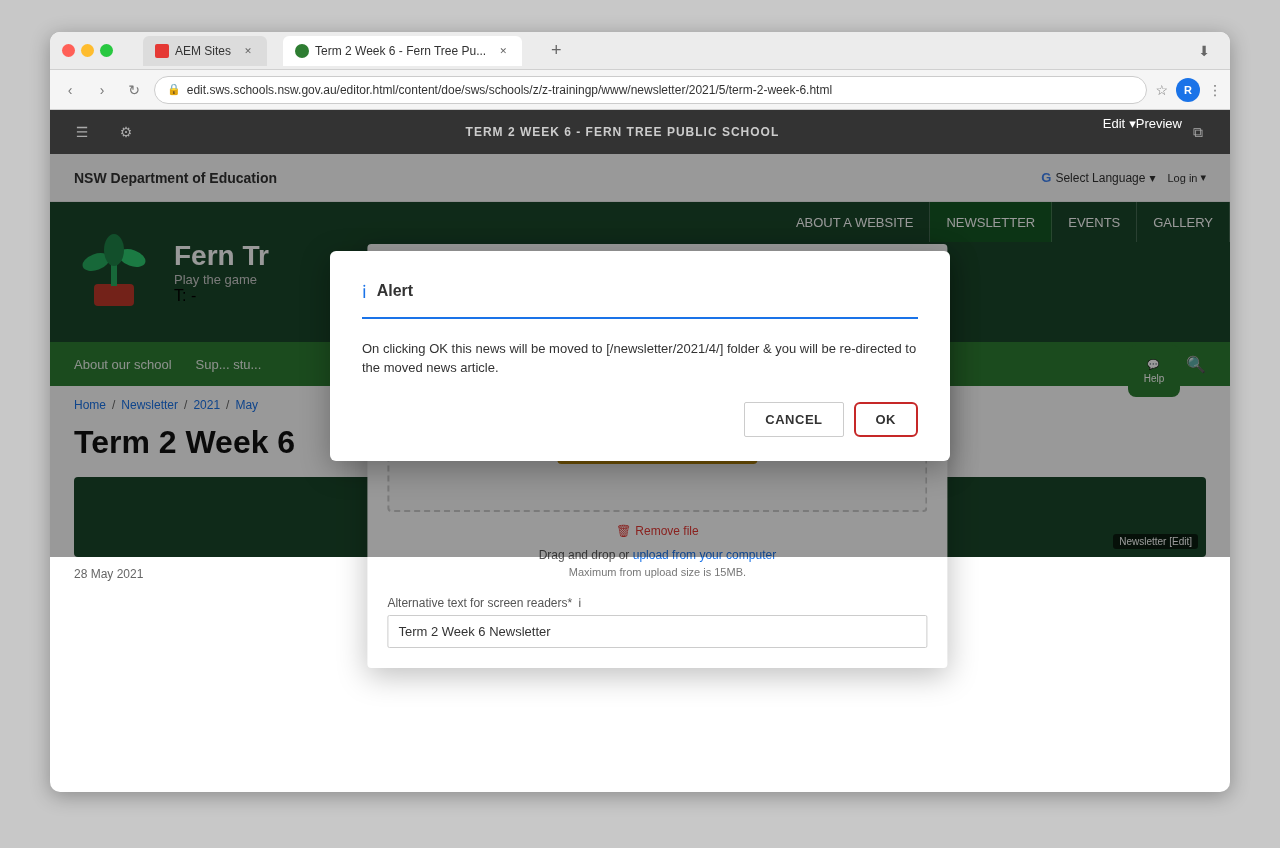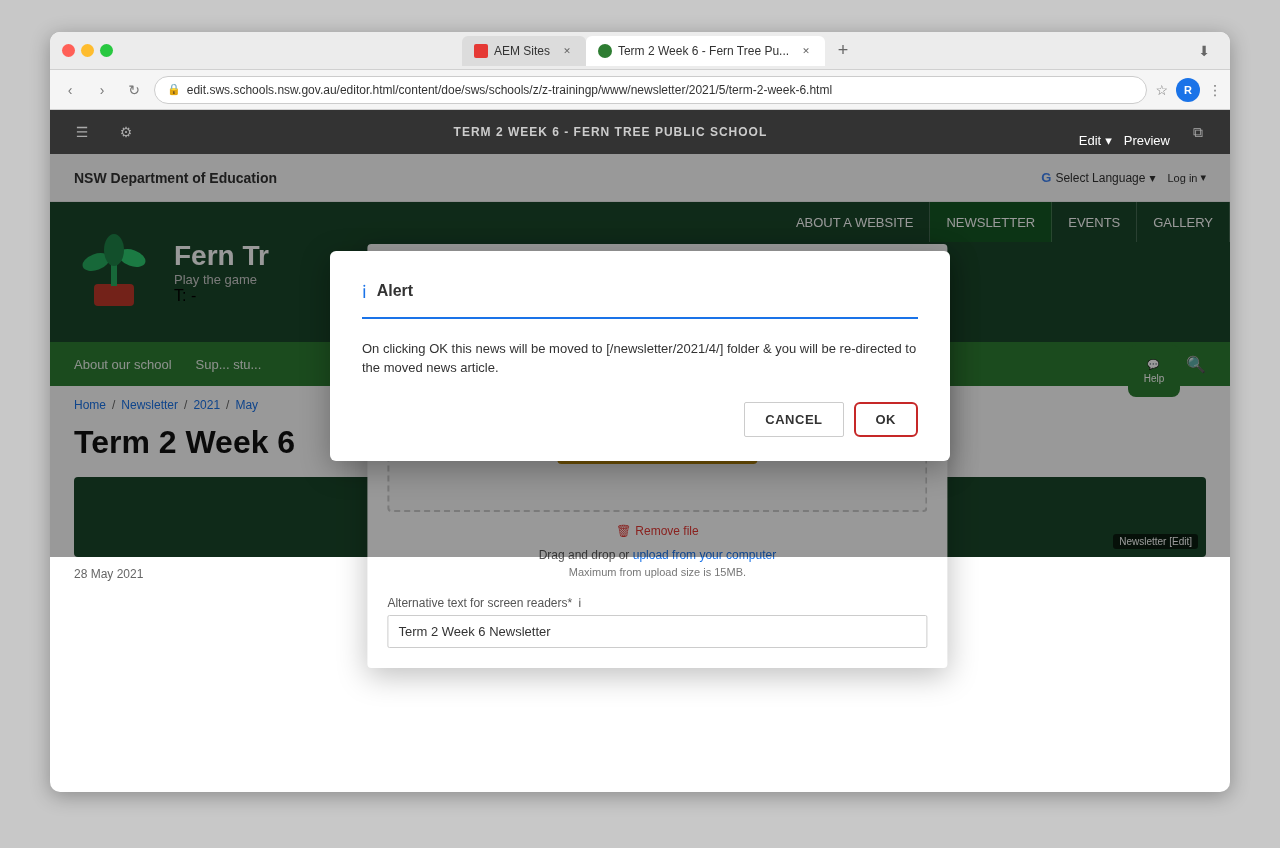--- a/index.html
+++ b/index.html
@@ -25,21 +25,21 @@
       padding: 0 12px;
       gap: 8px;
       border-bottom: 1px solid #d0d0d0;
     }
     .traffic-lights { display: flex; gap: 6px; }
     .tl { width: 13px; height: 13px; border-radius: 50%; }
     .tl-red { background: #ff5f57; }
     .tl-yellow { background: #febc2e; }
     .tl-green { background: #28c840; }
 
-    .tabs-bar { display: flex; align-items: center; flex: 1; gap: 0; margin-left: 16px; justify-content: center; }
+    .tabs-bar { display: flex; align-items: center; flex: 1; gap: 16px; margin-left: 22px; }
     .tab {
       display: flex; align-items: center; gap: 6px;
       background: #dcdcdc; border-radius: 6px 6px 0 0;
       padding: 6px 12px; font-size: 12px; color: #333;
       height: 30px; position: relative;
     }
     .tab.active { background: white; }
     .tab-favicon { width: 14px; height: 14px; background: #666; border-radius: 2px; flex-shrink: 0; }
     .tab-favicon.aem { background: #e53935; }
     .tab-favicon.fern { background: #2e7d32; border-radius: 50%; }
@@ -74,21 +74,21 @@
       background: #333;
       height: 44px;
       display: flex;
       align-items: center;
       padding: 0 16px;
       gap: 12px;
       color: white;
     }
     .aem-toolbar-left { display: flex; align-items: center; gap: 12px; }
     .aem-toolbar-center { flex: 1; text-align: center; font-size: 12px; font-weight: 600; letter-spacing: 1px; color: #ccc; }
-    .aem-toolbar-right { display: flex; align-items: flex-end; gap: 12px; }
+    .aem-toolbar-right { display: flex; align-items: flex-start; }
     .aem-icon-btn { width: 32px; height: 32px; display: flex; align-items: center; justify-content: center; color: #aaa; font-size: 14px; cursor: pointer; }
     .edit-btn { display: flex; align-items: center; gap: 4px; font-size: 13px; color: white; cursor: pointer; }
     .preview-btn { font-size: 13px; color: white; cursor: pointer; }
 
     
     .website-content { background: white; position: relative; }
 
     
     .site-top-bar {
       height: 48px;

